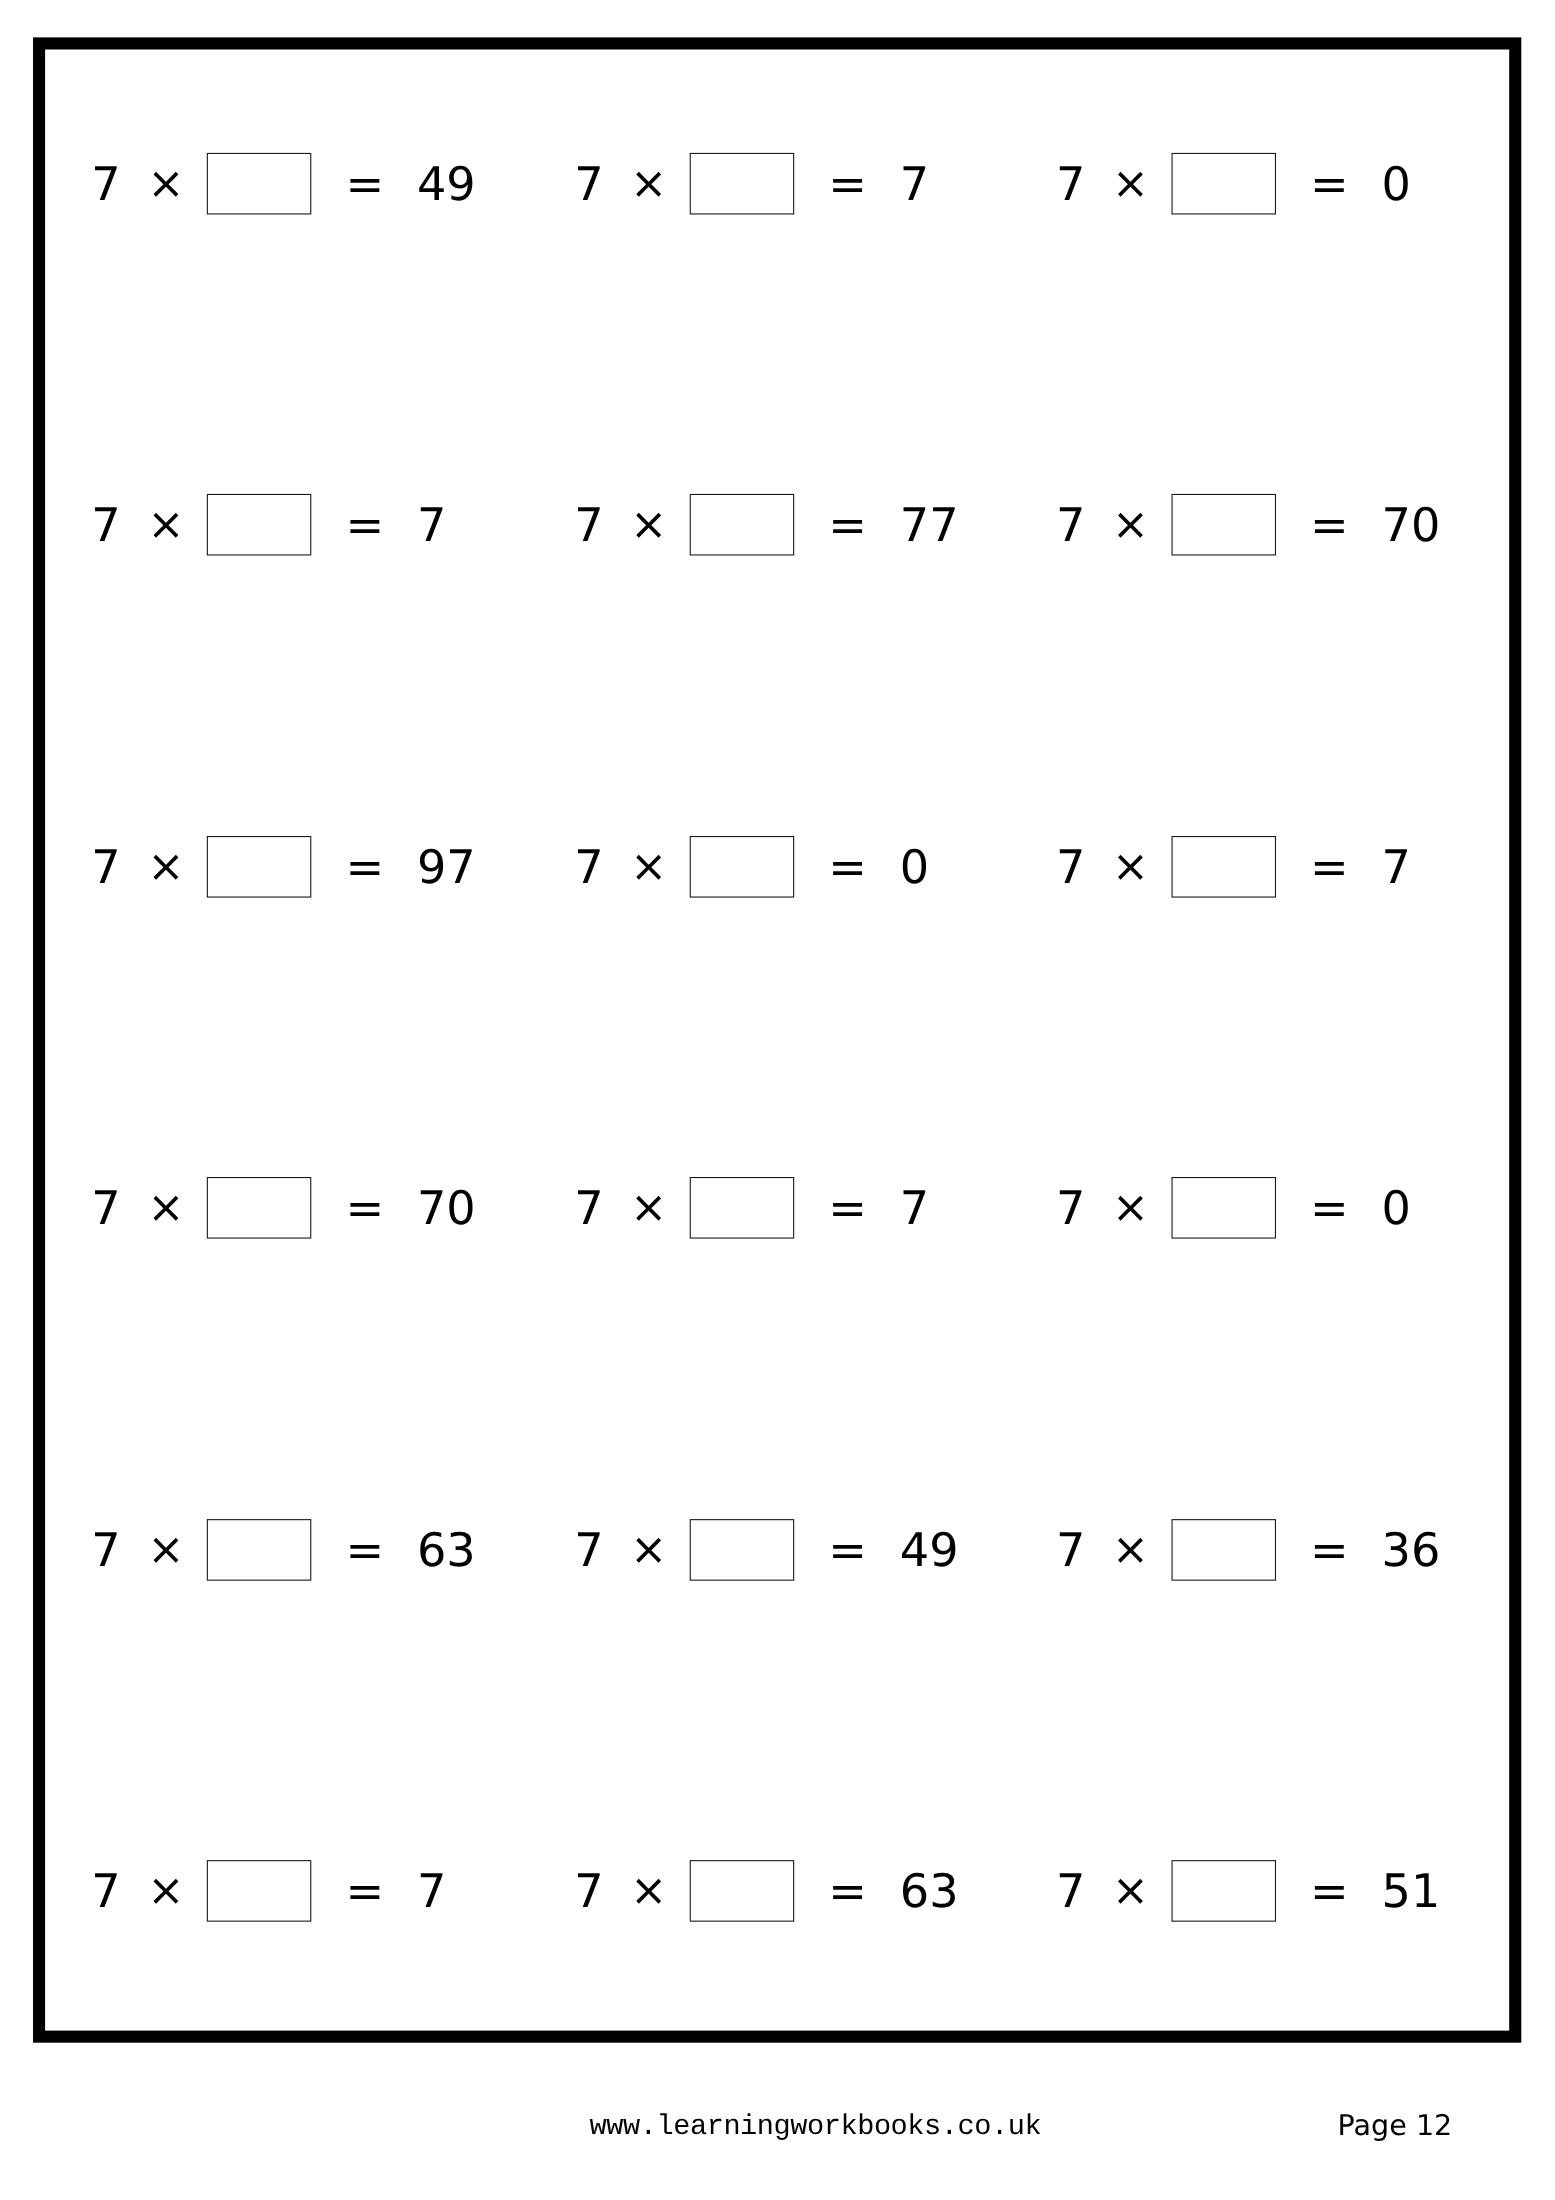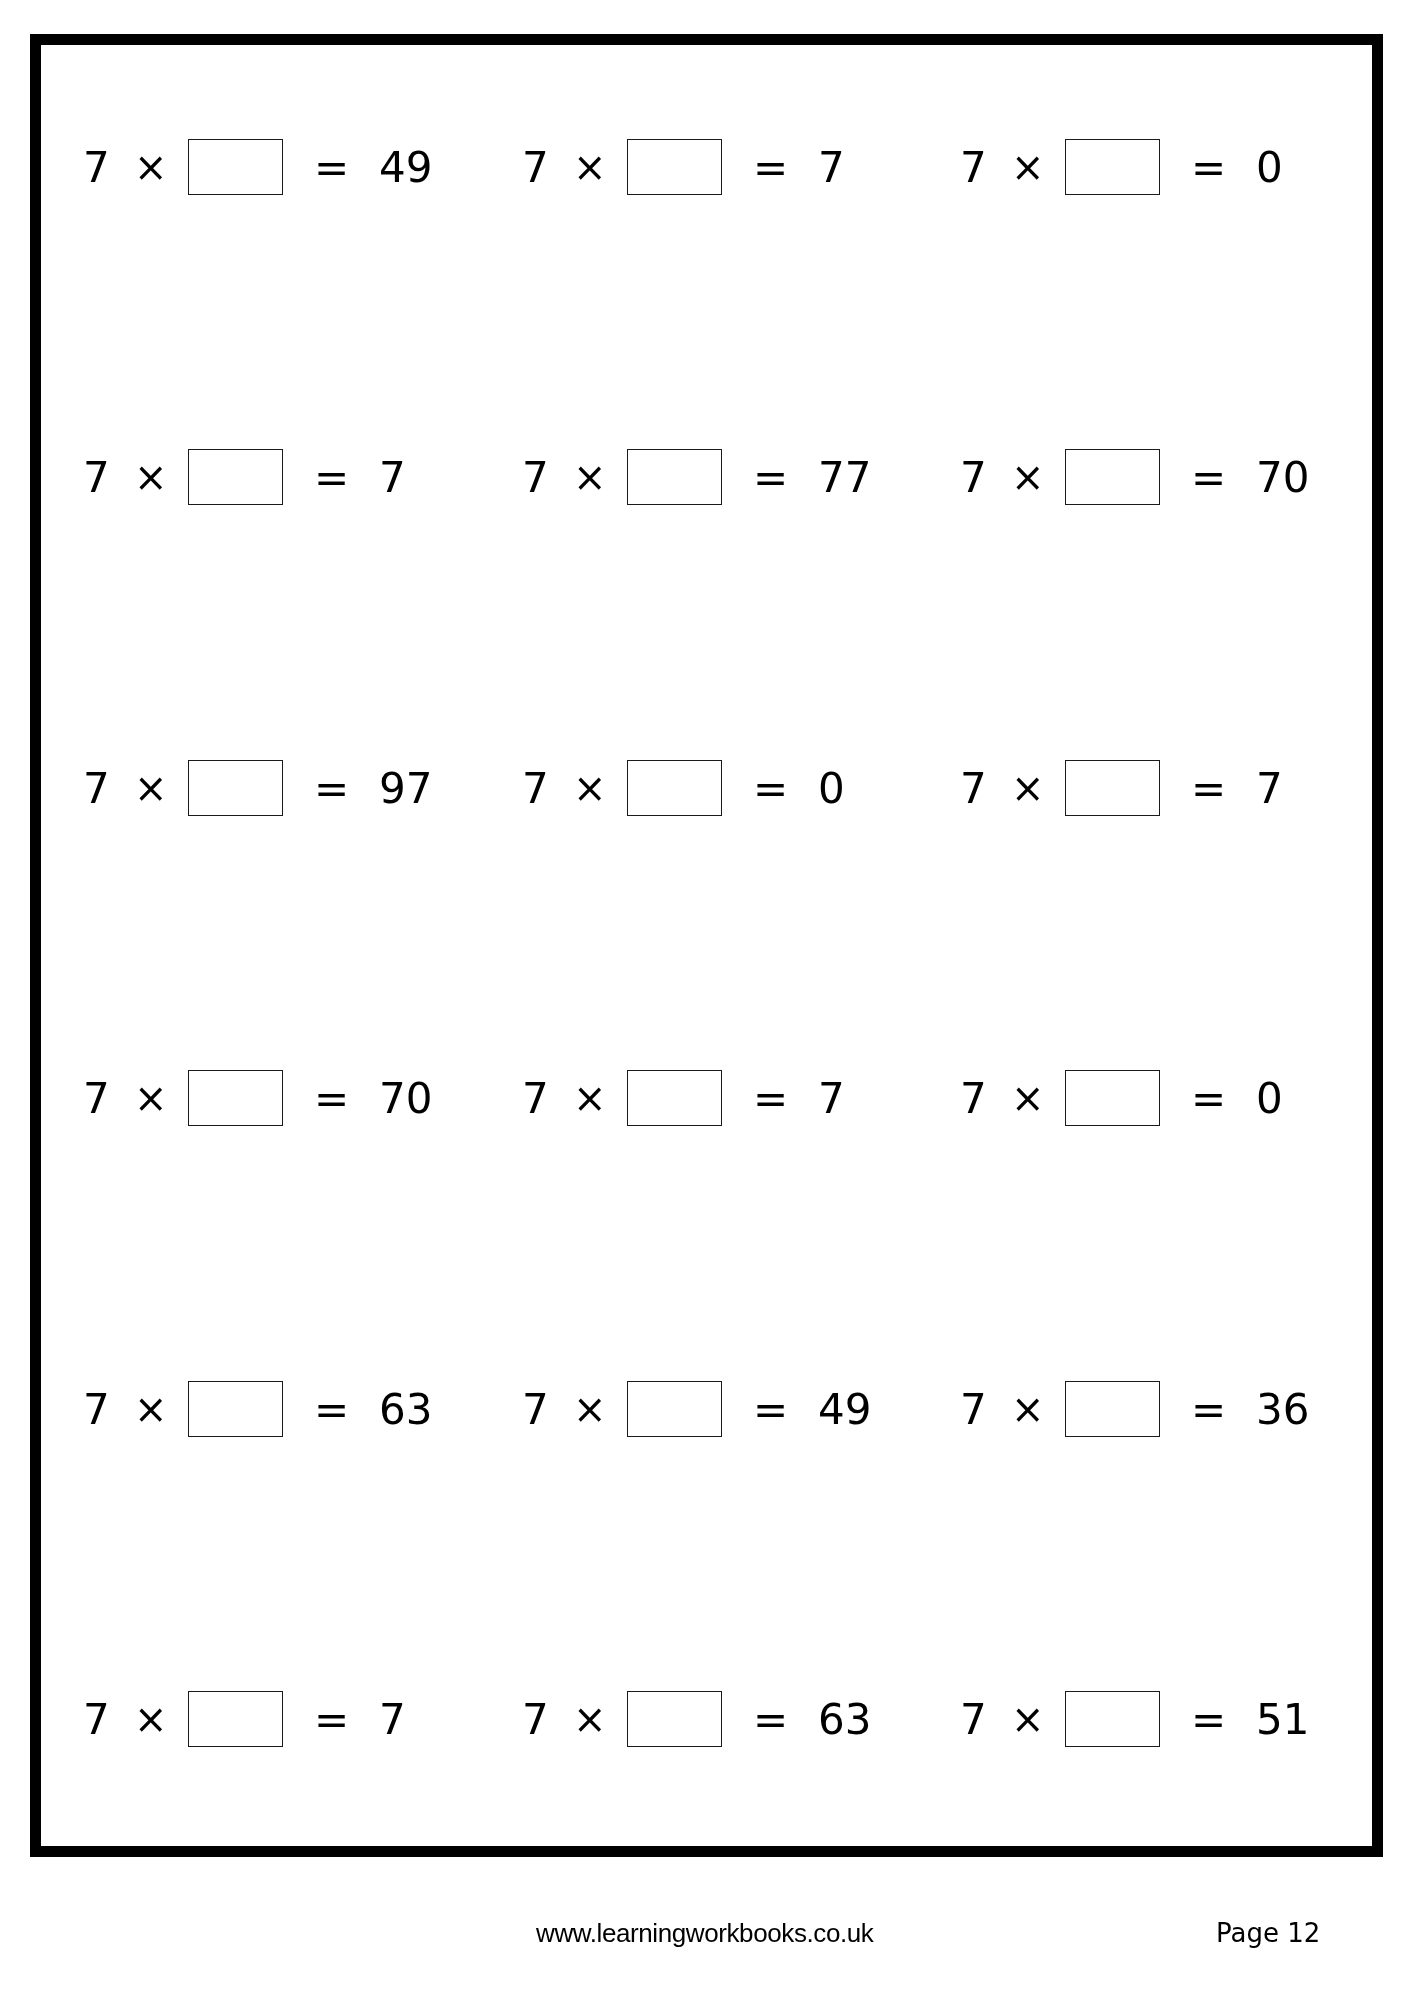--- a/index.html
+++ b/index.html
@@ -50,21 +50,21 @@
       box-sizing: content-box;
     }
     .problem .equals { left: 231px; }
     .problem .product { left: 296px; }
 
     .footer-url {
       position: absolute;
       left: 536px;
       top: 1918px;
       font-size: 26px;
-      font-family: Liberation Sans, sans-serif;
+      font-family: Liberation Mono, monospace;
       letter-spacing: -0.4px;
       white-space: nowrap;
     }
     .footer-page {
       position: absolute;
       left: 1216px;
       top: 1918px;
       font-size: 26px;
       font-family: "DejaVu Sans", sans-serif;
       white-space: nowrap;

